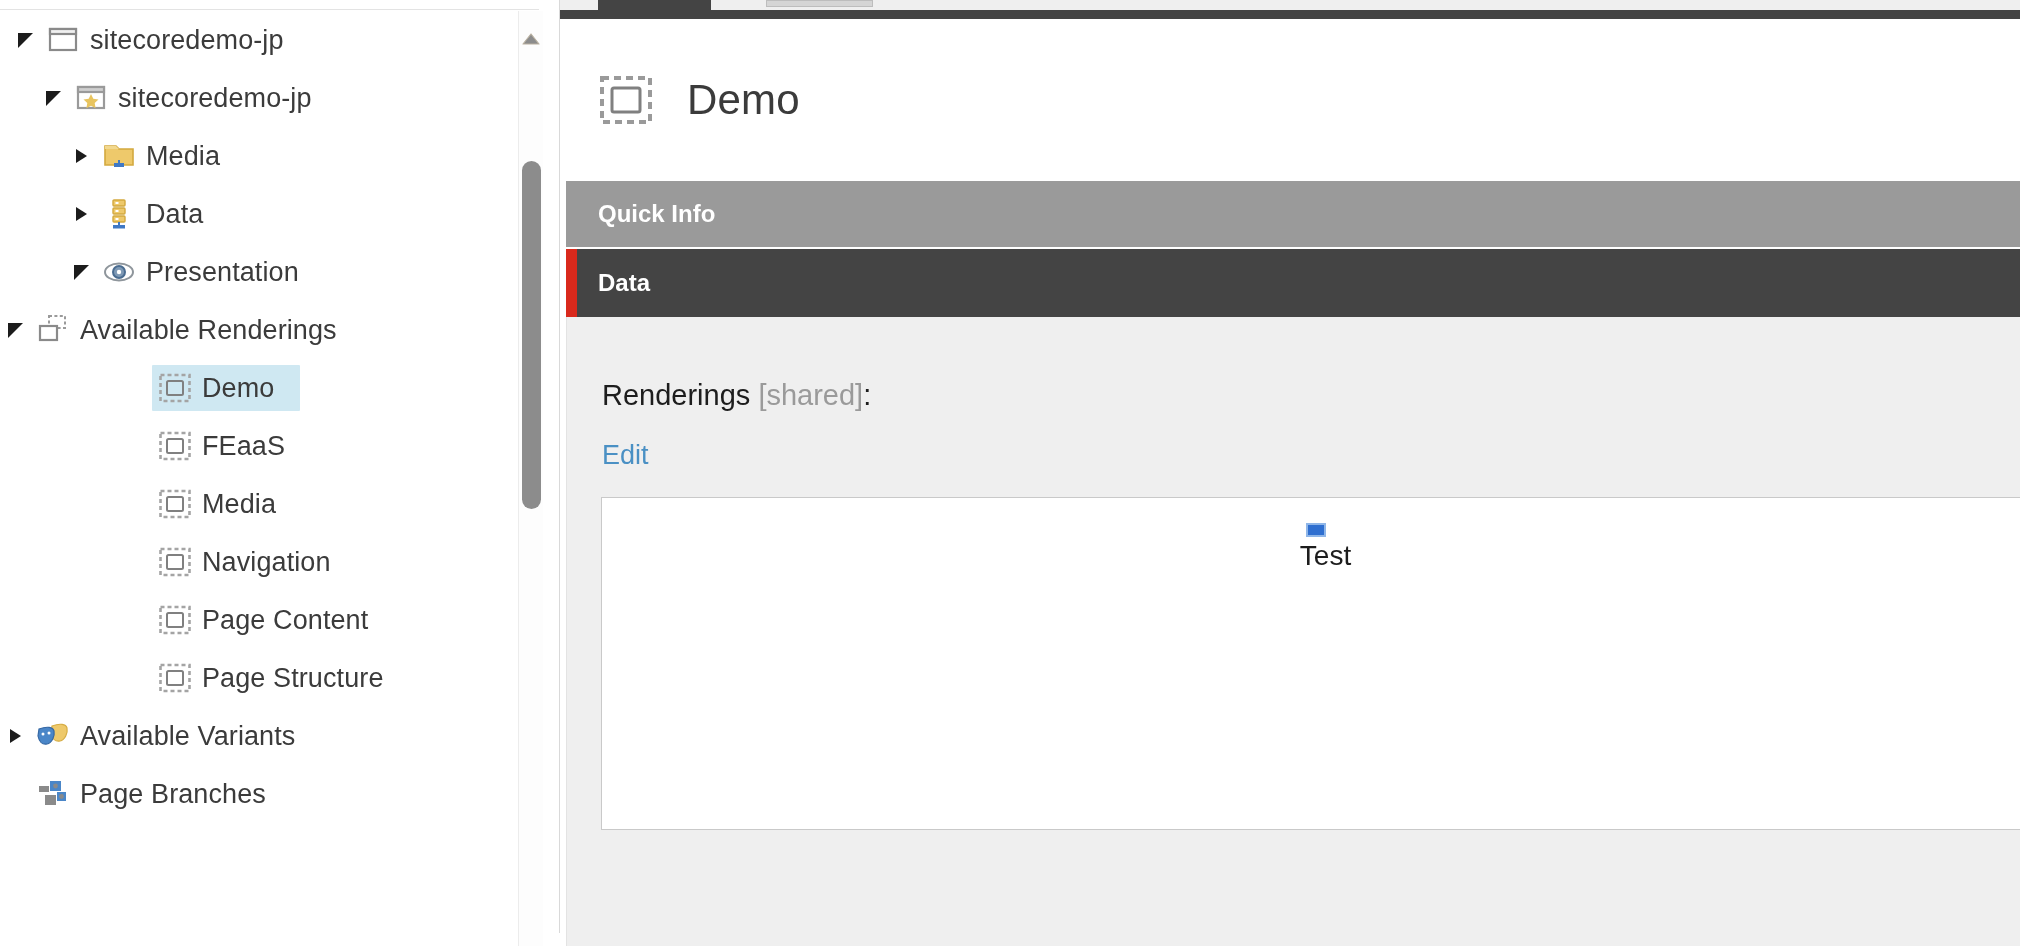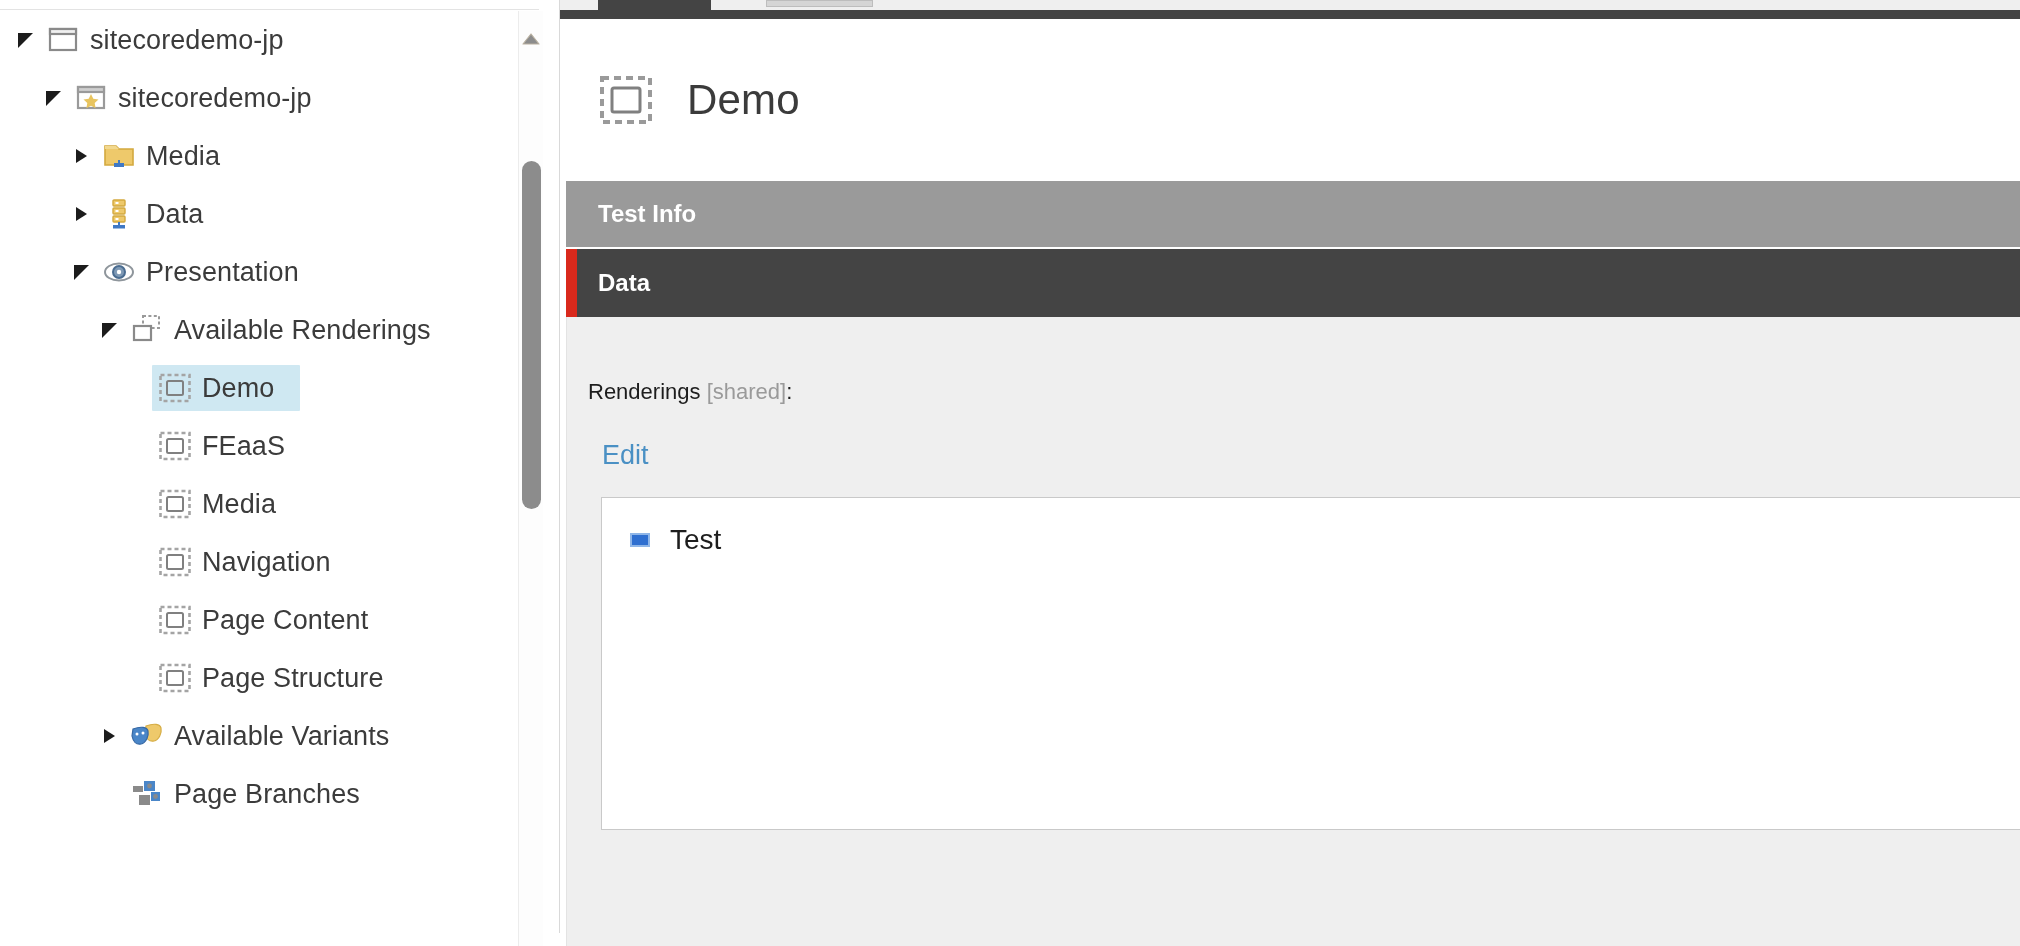--- a/index.html
+++ b/index.html
@@ -96,21 +96,21 @@
     border-radius: 1px;
   }
   .tree-row.selected .selwrap {
     background: #cfe8f2;
   }
 
   
   .lvl0 { padding-left: 10px; }
   .lvl1 { padding-left: 38px; }
   .lvl2 { padding-left: 66px; }
-  .lvl3 { padding-left: 94px; }
+  .lvl3 { }
   .lvl4 { padding-left: 122px; }
 
   
   #tree-scrollbar {
     position: absolute;
     right: 16px;
     top: 11px;
     width: 24px;
     height: 935px;
     background: #fdfdfd;
@@ -214,23 +214,23 @@
     background: #efefef;
     margin-left: 6px;
     padding: 0 0 0 0;
     height: 656px;
     box-sizing: border-box;
     position: relative;
     border-left: 1px solid #e3e3e3;
   }
   #field-label {
     position: absolute;
-    left: 21px;
+    left: 35px;
     top: 62px;
-    font-size: 22px;
+    font-size: 29px;
     color: #1d1d1d;
     white-space: nowrap;
   }
   #field-label .shared {
     color: #9a9a9a;
   }
   #field-label .colon { color: #1d1d1d; }
   #edit-link {
     position: absolute;
     left: 35px;
@@ -252,20 +252,21 @@
   }
   #rendering-list {
     padding: 22px 0 0 28px;
   }
   .rendering-item {
     display: flex;
     align-items: center;
     height: 40px;
     font-size: 28px;
     color: #1d1d1d;
+    flex-direction: column;
   }
   .rendering-item .ricon {
     width: 20px; height: 20px;
     flex: 0 0 20px;
     margin-right: 20px;
     display: flex; align-items: center; justify-content: center;
   }
 </style>
 </head>
 <body>
@@ -507,21 +508,21 @@
       <div class="big-icon">
         <svg width="52" height="52" viewBox="0 0 52 52" aria-hidden="true">
           <rect x="2" y="4" width="48" height="44" fill="none" stroke="#9a9a9a" stroke-width="4" stroke-dasharray="7 5" stroke-linecap="butt"></rect>
           <rect x="12" y="14" width="28" height="24" rx="2" fill="none" stroke="#808080" stroke-width="3"></rect>
         </svg>
       </div>
       <div id="item-title">Demo</div>
     </div>
 
     <div class="section-bar" id="quickinfo-bar">
-      <span>Test Info</span>
+      <span>Quick Info</span>
     </div>
 
     <div class="section-bar" id="data-bar">
       <span>Data</span>
     </div>
 
     <div id="data-body">
 
       <div id="field-label">
         <span>Renderings</span>

